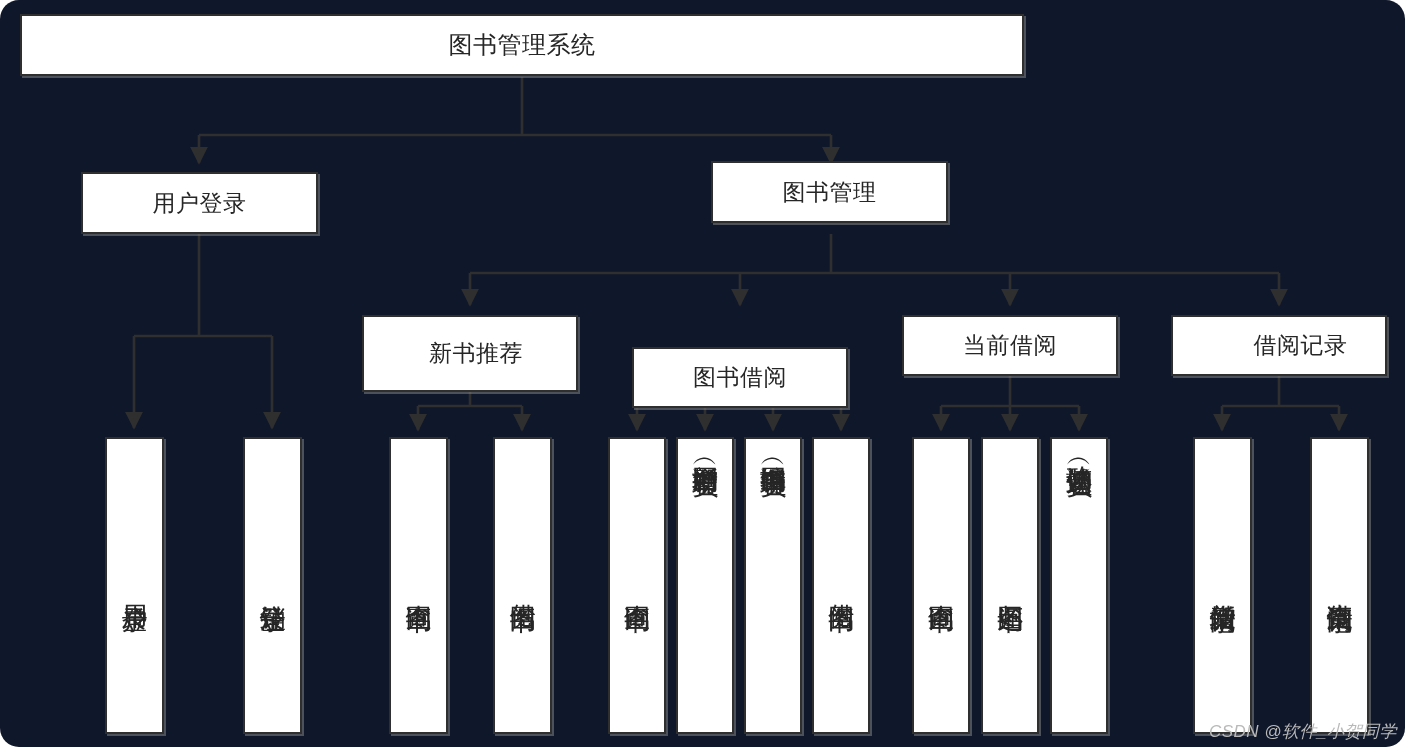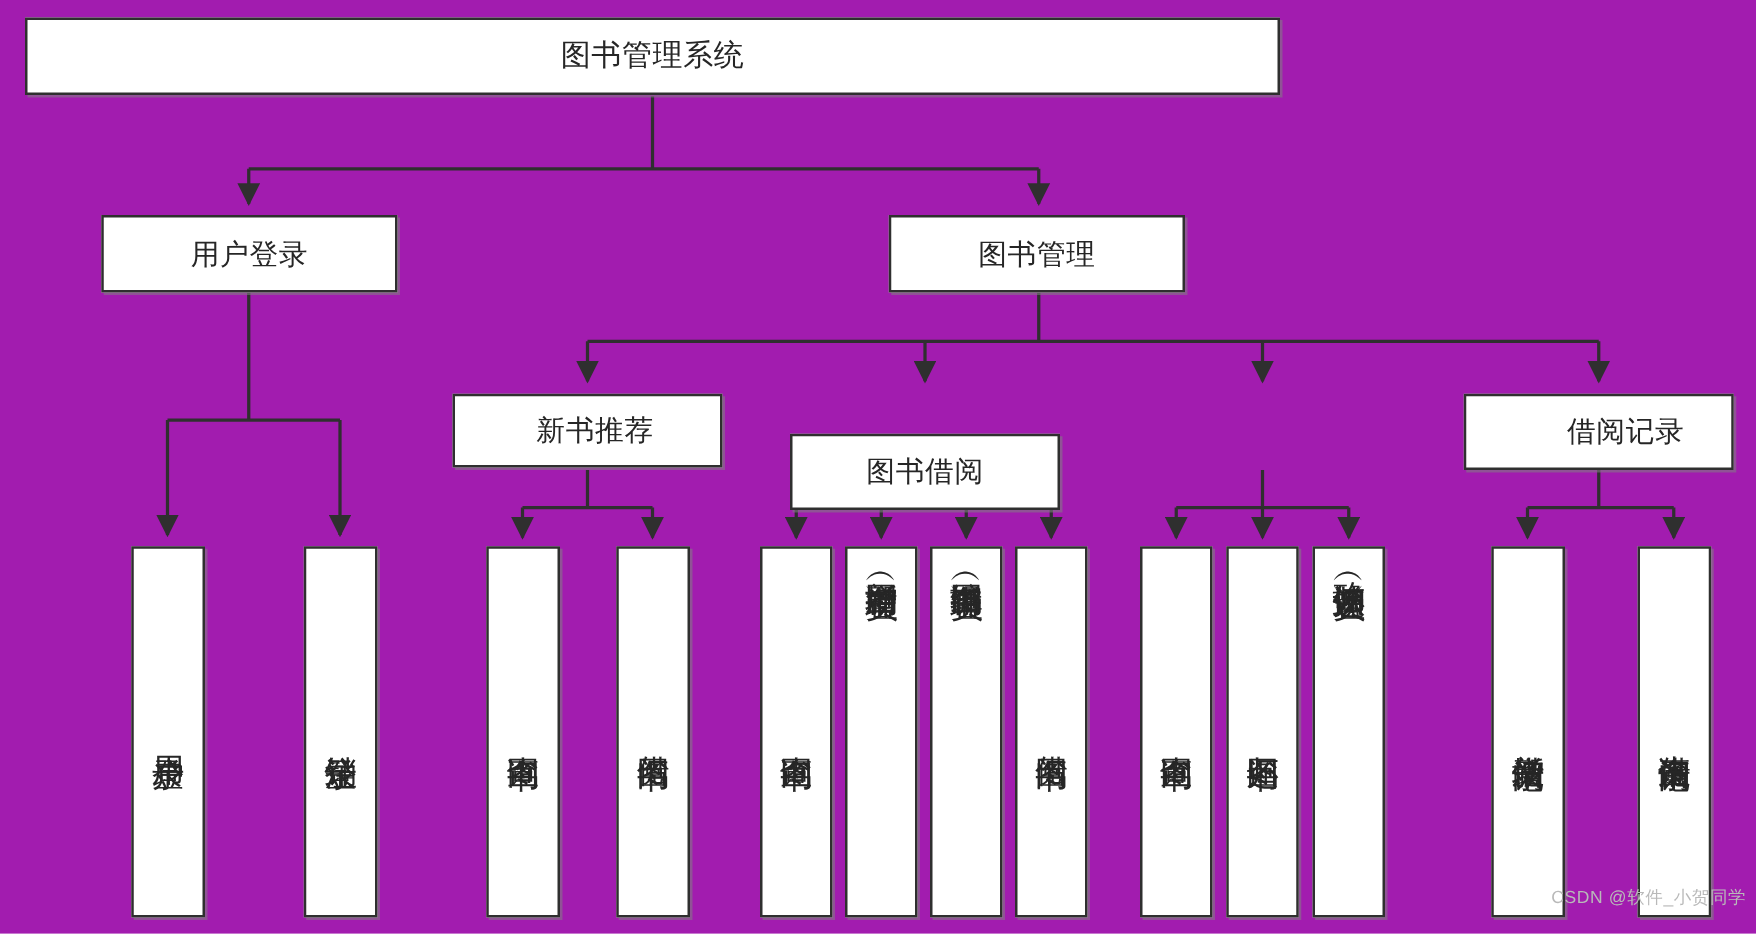--- a/index.html
+++ b/index.html
@@ -9,22 +9,23 @@
     background: #ffffff;
   }
   body {
     font-family: "Liberation Sans", "DejaVu Sans", sans-serif;
     color: #1a1a1a;
   }
   #canvas {
     position: relative;
     width: 1405px;
     height: 747px;
-    background: #a21caf;
+    background: #0f172a;
     overflow: hidden;
+    border-radius: 19px;
   }
   #edges {
     position: absolute;
     left: 0;
     top: 0;
     width: 1405px;
     height: 747px;
     pointer-events: none;
   }
   .node {
@@ -67,27 +68,28 @@
     letter-spacing: 1px;
     white-space: nowrap;
   }
   .node.vert.centered {
     align-items: center;
     padding-top: 0;
   }
   .watermark {
     position: absolute;
     right: 8px;
-    bottom: 20px;
-    font-size: 14px;
+    bottom: 4px;
+    font-size: 17px;
     color: #b9b9b9;
     letter-spacing: 0.5px;
     z-index: 6;
     white-space: nowrap;
     font-family: "Liberation Sans", "DejaVu Sans", sans-serif;
+    font-style: italic;
   }
 </style>
 </head>
 <body>
 
 <div id="canvas">
 
   <svg id="edges" viewBox="0 0 1405 747" width="1405" height="747" xmlns="http://www.w3.org/2000/svg">
     <defs>
       <marker id="arrow" viewBox="0 0 10 10" refX="9" refY="5" markerWidth="7" markerHeight="7" orient="auto-start-reverse">
@@ -138,30 +140,33 @@
     </g>
   </svg>
 
   <div class="node horiz root" style="left:20px; top:14px; width:1004px; height:62px;">
     <span class="label">图书管理系统</span>
   </div>
 
   <div class="node horiz" style="left:81px; top:172px; width:237px; height:62px;">
     <span class="label">用户登录</span>
   </div>
-  <div class="node horiz" style="left:711px; top:172px; width:237px; height:62px;">
+  <div class="node horiz" style="left:711px; top:161px; width:237px; height:62px;">
     <span class="label">图书管理</span>
   </div>
 
-  <div class="node horiz" style="left:362px; top:315px; width:216px; height:59px;padding-left:12px;">
+  <div class="node horiz" style="left:362px; top:315px; width:216px; height:77px;padding-left:12px;">
     <span class="label">新书推荐</span>
   </div>
   <div class="node horiz" style="left:632px; top:315px; width:216px; height:61px;margin-top:32px;">
     <span class="label">图书借阅</span>
   </div>
+  <div class="node horiz" style="left:902px; top:315px; width:216px; height:61px;">
+    <span class="label">当前借阅</span>
+  </div>
   <div class="node horiz" style="left:1171px; top:315px; width:216px; height:61px;padding-left:43px;">
     <span class="label">借阅记录</span>
   </div>
 
   <div class="node vert centered" style="left:105px; top:437px; width:59px; height:297px;">
     <span class="label">用户登录</span>
   </div>
   <div class="node vert centered" style="left:243px; top:437px; width:59px; height:297px;">
     <span class="label">注销登录</span>
   </div>

